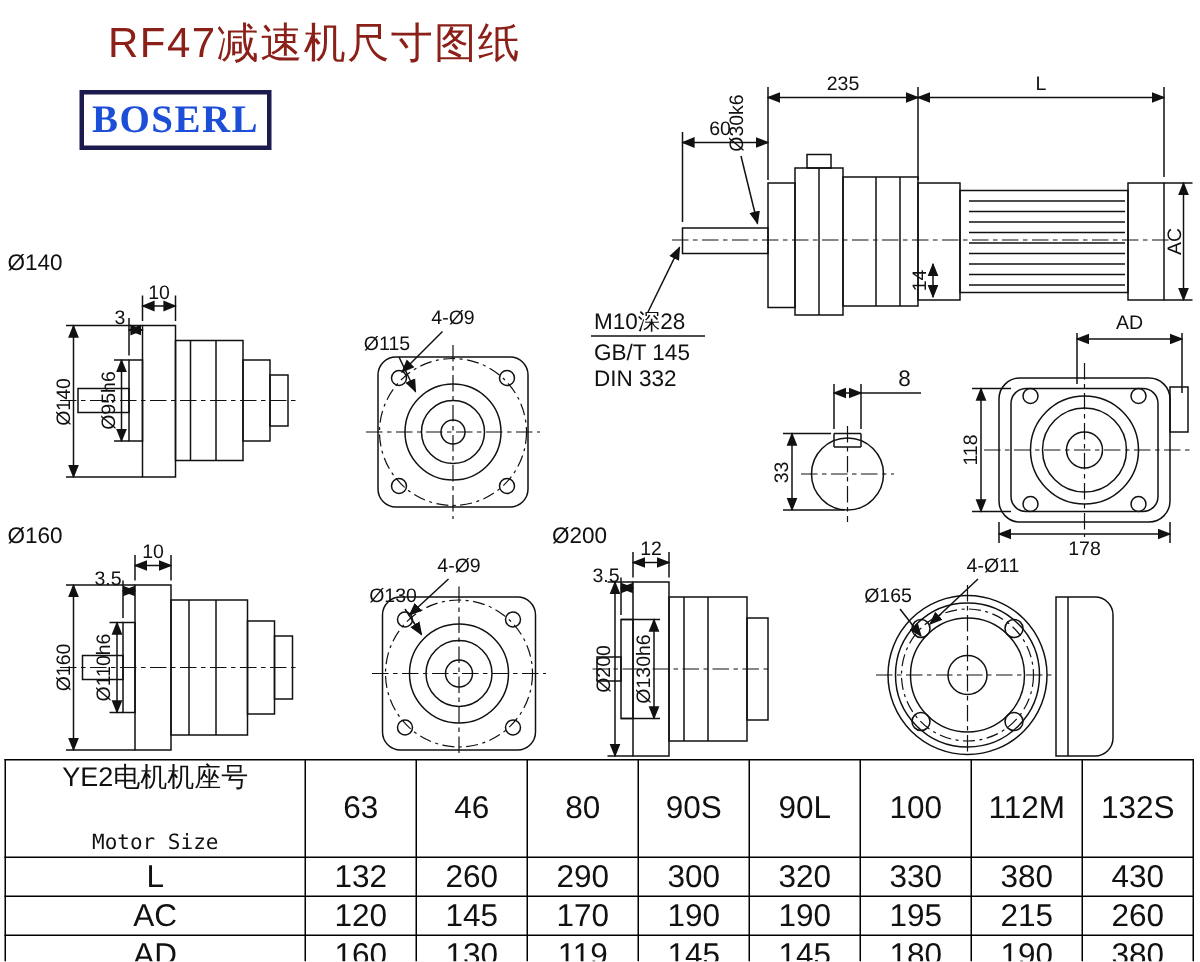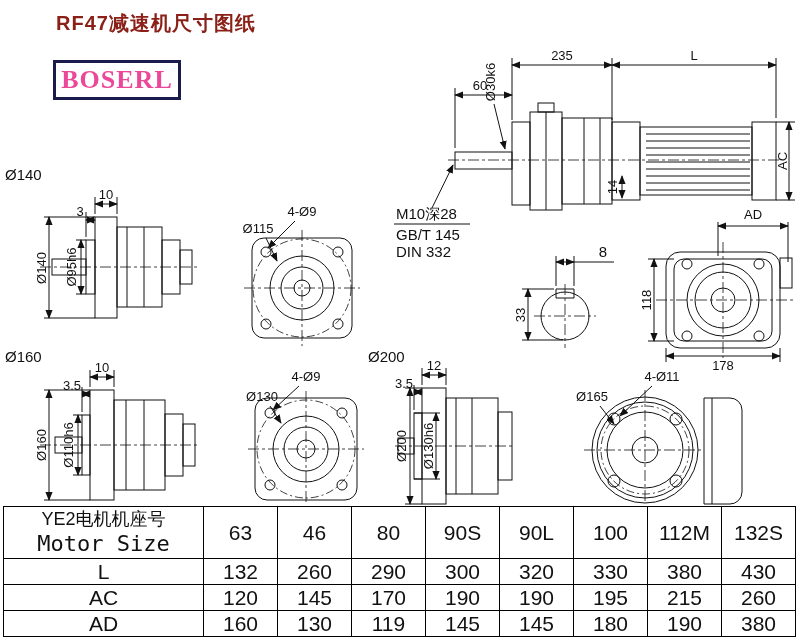--- a/index.html
+++ b/index.html
@@ -1,32 +1,32 @@
 <!DOCTYPE html>
 <html><head>
 <meta charset="utf-8">
 <style>
   html,body{margin:0;padding:0;background:#fff;}
   body{font-family:"Liberation Sans",sans-serif;color:#111;}
   #stage{position:relative;width:800px;height:641px;background:#fff;overflow:hidden;}
-  .page-title{position:absolute;left:56px;top:10px;font-size:20px;font-weight:bold;color:#8a2018;letter-spacing:1px;}
+  .page-title{position:absolute;left:72px;top:10px;font-size:28px;font-weight:normal;color:#8a2018;letter-spacing:1px;}
   .logo-box{position:absolute;left:53px;top:60px;width:122px;height:34px;border:3px solid #1b1b4d;
             display:flex;align-items:center;justify-content:center;
-            font-family:"Liberation Serif",serif;font-size:26px;font-weight:bold;color:#ec4899;letter-spacing:1px;}
+            font-family:"Liberation Serif",serif;font-size:26px;font-weight:bold;color:#1d4ed8;letter-spacing:1px;}
   svg{position:absolute;left:0;top:0;}
   svg .ln{stroke:#111;stroke-width:1;fill:none;}
   svg .cl{stroke:#111;stroke-width:0.8;fill:none;stroke-dasharray:11 3 3 3;}
   svg .bc{stroke:#111;stroke-width:0.8;fill:none;stroke-dasharray:8 3 2 3;}
   svg text{fill:#111;font-size:13px;font-family:"Liberation Sans",sans-serif;}
   svg text.big{font-size:15px;}
   .tm{text-anchor:middle;}
   .spec-table{position:absolute;left:3px;top:506px;border-collapse:collapse;table-layout:fixed;}
   .spec-table td{border:1px solid #000;text-align:center;vertical-align:middle;font-size:21px;padding:0;}
   .spec-table td.hdr-label{font-size:18px;line-height:1.25;}
-  .hdr-en{font-family:"DejaVu Sans Mono",monospace;font-size:22px;}
+  .hdr-en{font-family:"DejaVu Sans Mono",monospace;font-size:14px;margin-top:24px;}
 </style>
 </head>
 <body>
 
 <div id="stage">
 
   <svg width="800" height="505" viewBox="0 0 800 505">
     <defs>
       <marker id="ar" viewBox="0 0 10 10" refX="9" refY="5" markerWidth="9" markerHeight="9" orient="auto-start-reverse">
         <path d="M0,1 L10,5 L0,9 z" fill="#111"></path>

